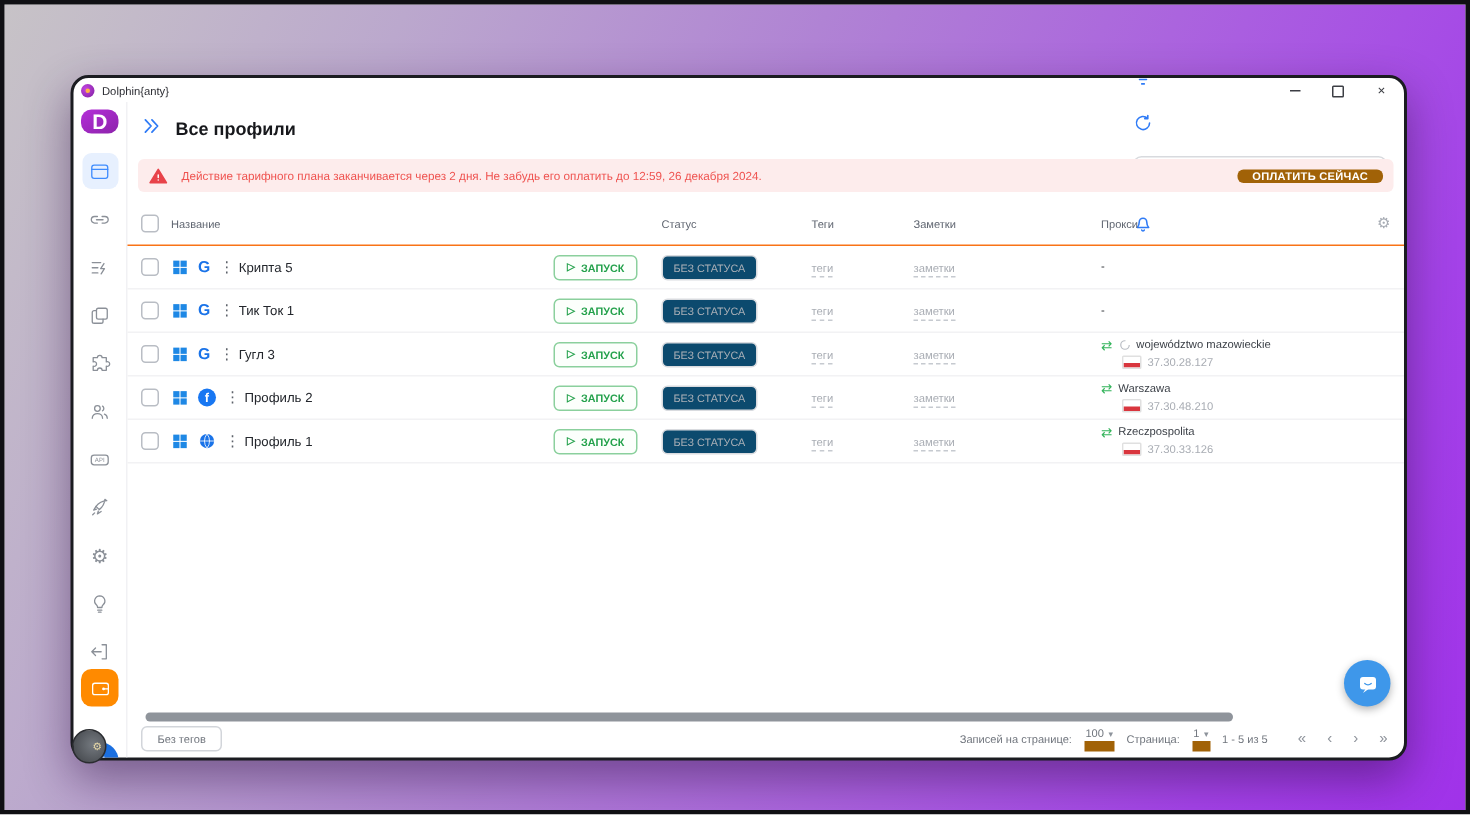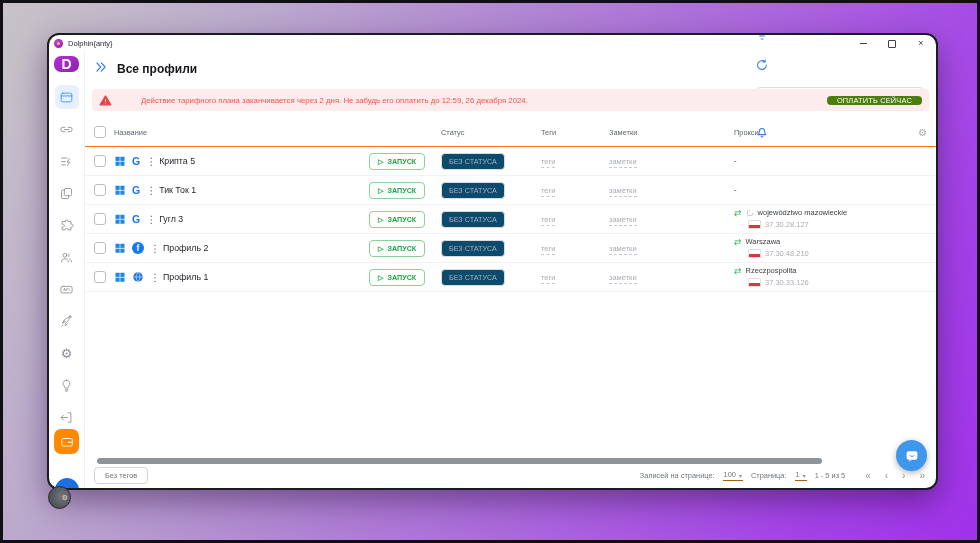--- a/index.html
+++ b/index.html
@@ -1,20 +1,20 @@
 <!DOCTYPE html>
 <html><head>
 <meta charset="utf-8">
 <style>
   html,body{margin:0;padding:0;}
   body{width:980px;height:543px;font-family:"Liberation Sans",sans-serif;-webkit-font-smoothing:antialiased;}
   .stage{position:relative;width:980px;height:543px;box-sizing:border-box;border:3px solid #101014;overflow:hidden;
          background:linear-gradient(115deg,#c7c3c7 0%,#bba8cd 22%,#b083d4 45%,#aa5ee0 68%,#a443e8 85%,#a032e9 100%);}
   
-  .window{position:absolute;left:44px;top:30px;width:891px;height:457px;background:#fff;border:2px solid #1b1c21;
+  .window{position:absolute;left:44px;top:47px;width:891px;height:457px;background:#fff;border:2px solid #1b1c21;
           border-radius:12px;box-shadow:0 12px 30px rgba(40,8,60,.45);display:flex;flex-direction:column;overflow:hidden;box-sizing:border-box;}
   .titlebar{height:15px;flex:0 0 15px;display:flex;align-items:center;gap:5px;padding:1px 10px 0 5px;font-size:7.5px;color:#2c2d33;}
   .app-ico{width:9px;height:9px;border-radius:50%;background:radial-gradient(circle at 35% 35%,#c446e0,#7d1fa0);flex:0 0 9px;position:relative;}
   .app-ico:after{content:"";position:absolute;left:3px;top:3px;width:3px;height:3px;border-radius:50%;background:#ffb347;}
   .win-controls{margin-left:auto;display:flex;align-items:center;gap:19px;color:#3c3e44;}
   .wc{display:flex;align-items:center;justify-content:center;width:10px;height:10px;}
   .wc-min i{display:block;width:7px;height:1px;background:#3c3e44;}
   .wc-max i{display:block;width:6px;height:6px;border:1px solid #3c3e44;border-radius:1px;}
   .wc-close{font-size:9px;line-height:9px;}
   
@@ -39,22 +39,22 @@
   .ptitle{font-size:12px;font-weight:bold;color:#17181c;}
   .hright{margin-left:auto;display:flex;gap:15px;flex-direction:column;}
   .hbtn svg{width:14px;height:14px;stroke:#2f7bf6;stroke-width:1.8;fill:none;stroke-linecap:round;stroke-linejoin:round;display:block;}
   .search{width:170px;height:23px;border:1px solid #d8dade;border-radius:6px;display:flex;align-items:center;gap:4px;padding:0 7px;box-sizing:border-box;}
   .search svg{width:11px;height:11px;stroke:#9aa0a6;stroke-width:1.6;fill:none;stroke-linecap:round;}
   .search input{border:none;outline:none;font-size:8px;color:#333;flex:1;background:transparent;font-family:"Liberation Sans",sans-serif;}
   .search input::placeholder{color:#9aa0a6;}
   
   .banner{margin:2px 7px 7px 7px;background:#fdecec;border-radius:4px;display:flex;align-items:center;gap:9px;padding:3px 7px;height:22px;flex:0 0 22px;box-sizing:border-box;}
   .warn svg{width:13px;height:13px;display:block;}
-  .banner-text{color:#ef5350;font-size:7.8px;margin-left:20px;}
-  .pay-btn{margin-left:auto;background:#4d7c0f;color:#fff;font-size:7.4px;font-weight:normal;padding:0 10px;border-radius:4px;border:none;letter-spacing:.2px;cursor:pointer;font-family:"Liberation Sans",sans-serif;}
+  .banner-text{color:#ef5350;font-size:7.8px;}
+  .pay-btn{margin-left:auto;background:#a16207;color:#fff;font-size:7.4px;font-weight:bold;padding:0 10px;border-radius:4px;border:none;letter-spacing:.2px;cursor:pointer;font-family:"Liberation Sans",sans-serif;}
   
   .grid{display:grid;grid-template-columns:20px 255px 72px 100px 68px 125px 1fr 30px;align-items:center;padding:0 9px;}
   .thead{height:28px;flex:0 0 28px;border-bottom:1px solid #f97316;color:#5f6570;font-size:7.4px;}
   .cb{width:12px;height:12px;border:1.5px solid #b9bdc4;border-radius:3px;box-sizing:border-box;cursor:pointer;background:#fff;}
   .trow{height:28px;border-bottom:1px solid #f2f2f4;font-size:8.8px;color:#23262c;}
   .name-cell{display:flex;align-items:center;gap:6px;min-width:0;}
   .win-ic svg{width:12px;height:12px;display:block;}
   .g-glyph{color:#1a73e8;font-weight:bold;font-size:10.5px;line-height:12px;}
   .fb{width:12px;height:12px;border-radius:50%;background:#1877f2;color:#fff;font-size:8.5px;font-weight:bold;display:flex;align-items:center;justify-content:center;line-height:12px;}
   .globe svg{width:12px;height:12px;display:block;}
@@ -73,21 +73,21 @@
   .flag i{display:block;width:100%;height:50%;background:#fff;}
   .flag em{display:block;width:100%;height:50%;background:#d9363e;}
   .gear-col{text-align:right;color:#a7acb4;font-size:10px;cursor:pointer;}
   .spacer{flex:1;}
   
   .hscroll{height:6px;flex:0 0 6px;margin:0 10px;position:relative;}
   .hthumb{position:absolute;left:2px;top:0;height:6px;width:725px;background:#8f949b;border-radius:3px;cursor:grab;}
   footer{height:20px;flex:0 0 20px;display:flex;align-items:center;padding:1px 11px 3px 9px;font-size:7.4px;color:#70757d;}
   .no-tags{border:1px solid #d2d5da;border-radius:4px;padding:3px 10px;color:#70757d;background:#fff;font-size:7.4px;cursor:pointer;font-family:"Liberation Sans",sans-serif;}
   .pag{margin-left:auto;display:flex;align-items:center;gap:8px;}
-  .sel{display:flex;align-items:flex-end;gap:3px;border-bottom:1px solid #a16207;padding:0 1px 1px;cursor:pointer;}
+  .sel{display:flex;align-items:flex-end;gap:3px;border-bottom:7px solid #a16207;padding:0 1px 1px;cursor:pointer;}
   .caret{font-size:6px;color:#8d939b;}
   .arrows{display:flex;gap:14px;margin-left:12px;color:#8f949c;font-size:10px;}
   .arrows span{cursor:pointer;}
   
   .chat-fab{position:absolute;left:893px;top:437px;width:31px;height:31px;border-radius:50%;background:#3e97ea;display:flex;align-items:center;justify-content:center;box-shadow:0 2px 6px rgba(0,0,0,.3);cursor:pointer;}
   .chat-fab svg{width:16px;height:16px;display:block;}
   .corner-widget{position:absolute;left:45px;top:483px;width:23px;height:23px;border-radius:50%;border:1px solid #2a2c30;
                  background:radial-gradient(circle at 62% 45%,#74797f,#3e4146);display:flex;align-items:center;justify-content:flex-end;padding-right:2px;box-sizing:border-box;cursor:pointer;}
   .corner-widget b{color:#e8d9a8;font-size:7px;font-weight:normal;}
 </style>

